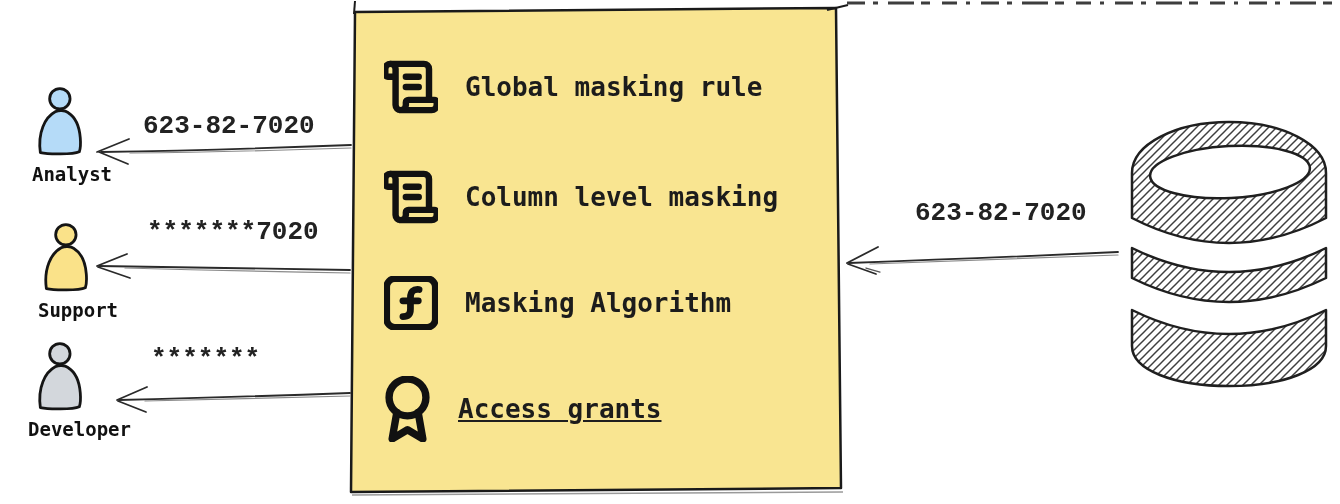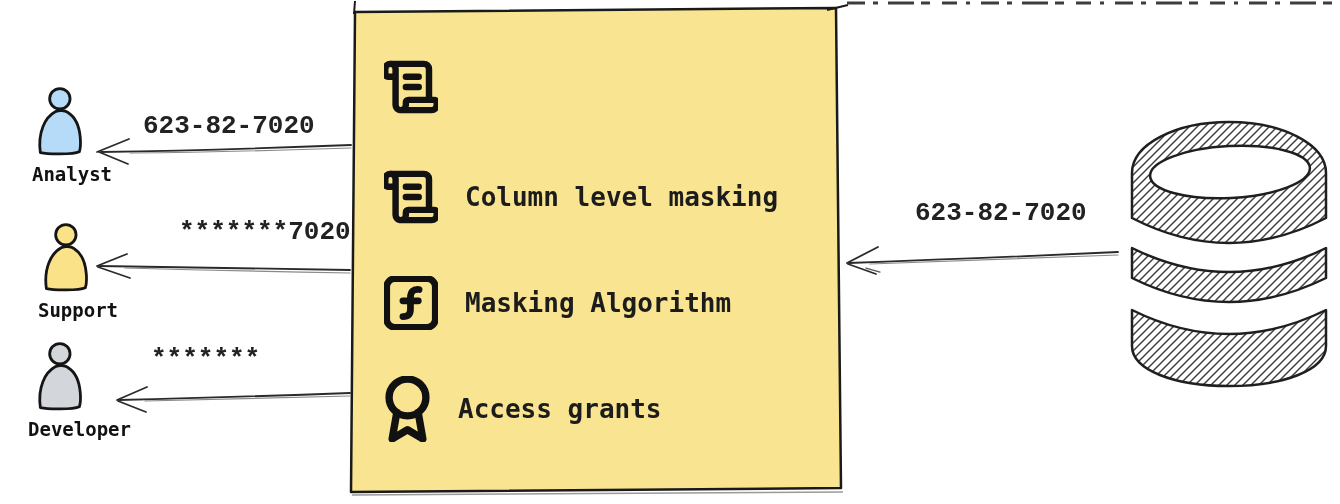--- a/index.html
+++ b/index.html
@@ -13,31 +13,31 @@
   .persona-analyst{left:0;top:84px;}
   .persona-support{left:0;top:220px;margin-left:6px;}
   .persona-developer{left:0;top:339px;}
   .persona-label{
     margin-top:3px;font-size:19px;font-weight:bold;color:#111;letter-spacing:0;padding-left:28px;
   }
   .val{
     position:absolute;font-size:26px;font-weight:bold;color:#222;white-space:nowrap;font-family:Liberation Mono, monospace;
   }
   .val-analyst{left:143px;top:111px;}
-  .val-support{left:147px;top:217px;margin-left:32px;}
+  .val-support{left:147px;top:217px;}
   .val-developer{left:151px;top:344px;}
   .val-source{left:915px;top:198px;}
   .box-row{
     position:absolute;display:flex;align-items:center;gap:27px;left:384px;
   }
   .box-row .row-label{font-size:26px;font-weight:bold;color:#1c1c1c;white-space:nowrap;}
   .row-1{top:59px;height:56px;}
   .row-2{top:169px;height:56px;}
   .row-3{top:274px;height:58px;text-align:center;}
-  .row-4{top:376px;height:66px;}
+  .row-4{top:376px;height:66px;text-decoration:underline;}
   .lucide{stroke:#111;fill:none;stroke-linecap:round;stroke-linejoin:round;}
 </style>
 </head>
 <body>
 
 <div class="canvas">
 
   <svg class="bg" width="1340" height="504" viewBox="0 0 1340 504">
     <defs>
       <pattern id="hatch" patternUnits="userSpaceOnUse" width="8" height="8">
@@ -122,20 +122,21 @@
   <div class="val val-developer">*******</div>
   <div class="val val-source">623-82-7020</div>
 
   <div class="box-row row-1">
     <svg class="lucide" width="54" height="54" viewBox="1.5 1.5 21 21" stroke-width="2.5">
       <path d="M15 12h-5"></path>
         <path d="M15 8h-5"></path>
         <path d="M19 17V5a2 2 0 0 0-2-2H4"></path>
       <path d="M8 21h12a2 2 0 0 0 2-2v-1a1 1 0 0 0-1-1H11a1 1 0 0 0-1 1v1a2 2 0 1 1-4 0V5a2 2 0 1 0-4 0v2a1 1 0 0 0 1 1h3"></path>
     </svg>
+    <span class="row-label">Global masking rule</span>
   </div>
 
   <div class="box-row row-2">
     <svg class="lucide" width="54" height="54" viewBox="1.5 1.5 21 21" stroke-width="2.5">
       <path d="M15 12h-5"></path>
         <path d="M15 8h-5"></path>
         <path d="M19 17V5a2 2 0 0 0-2-2H4"></path>
       <path d="M8 21h12a2 2 0 0 0 2-2v-1a1 1 0 0 0-1-1H11a1 1 0 0 0-1 1v1a2 2 0 1 1-4 0V5a2 2 0 1 0-4 0v2a1 1 0 0 0 1 1h3"></path>
     </svg>
     <span class="row-label">Column level masking</span>

